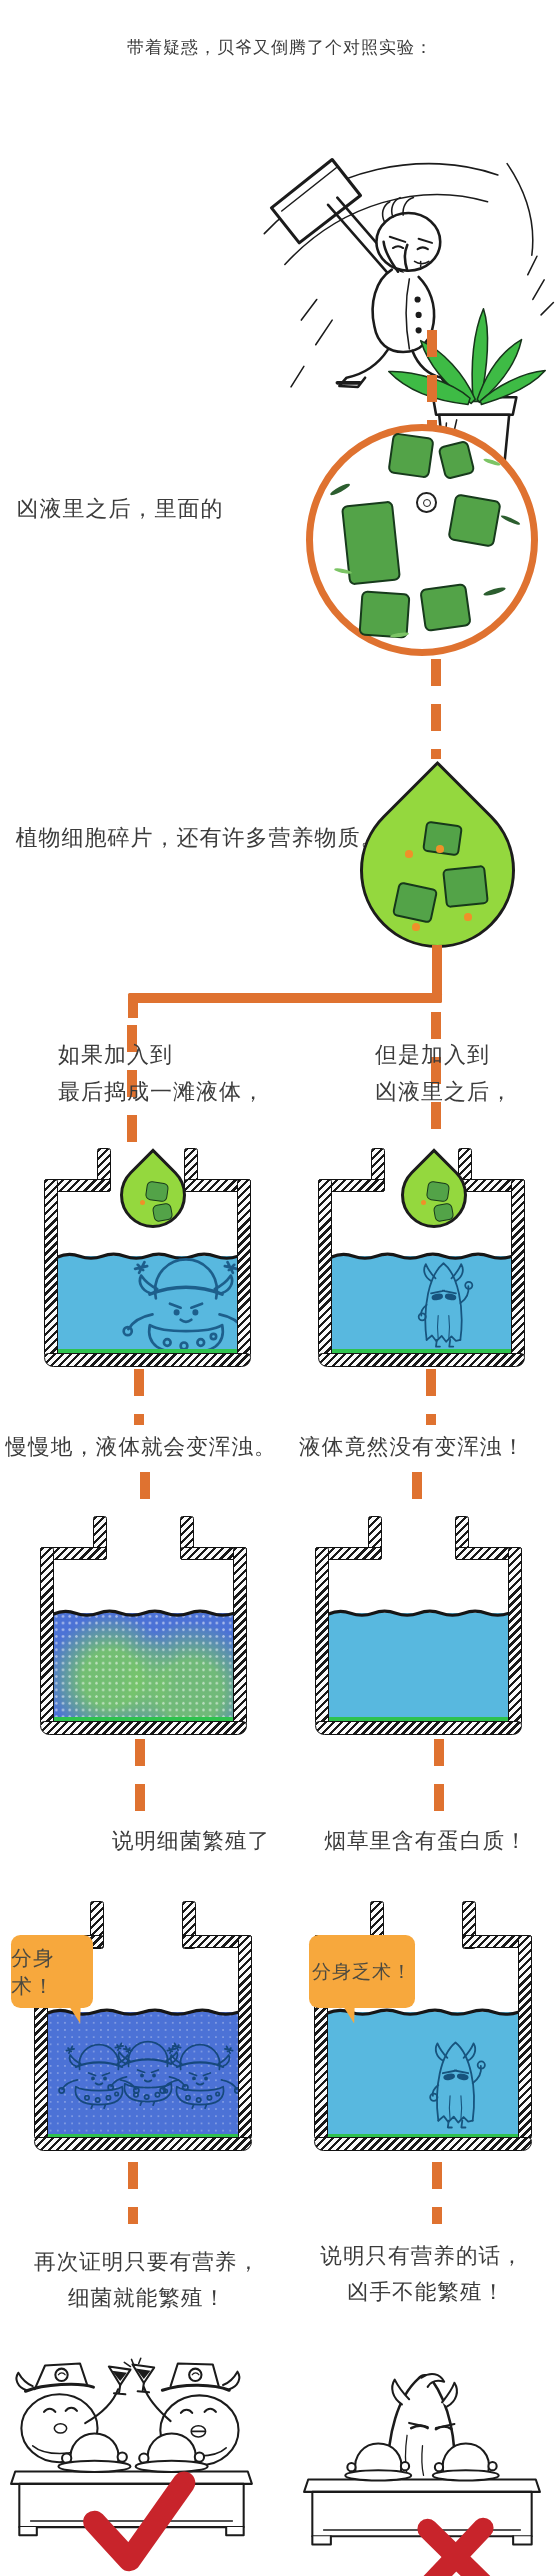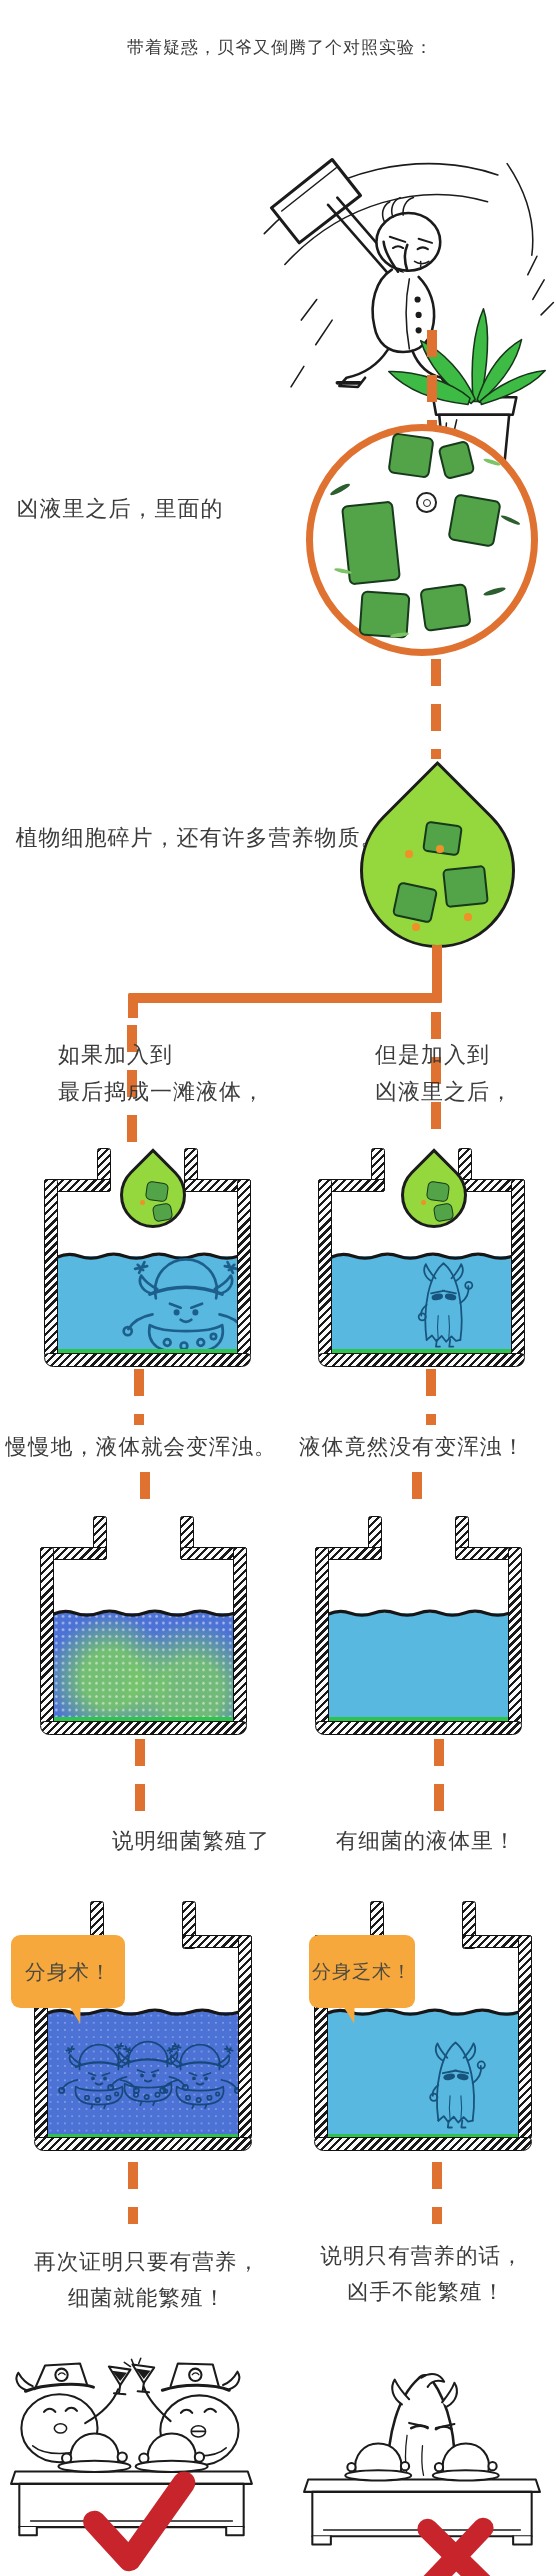--- a/index.html
+++ b/index.html
@@ -319,21 +319,21 @@
       <div class="bk bk-rim-r"></div>
     <div class="bk bk-wall-l"></div>
       <div class="bk bk-wall-r"></div>
     <div class="bk bk-bottom"></div>
   </div>
 
   <div class="vdash" style="left:135px; top:1739px; height:75px;"></div>
   <div class="vdash" style="left:434px; top:1739px; height:75px;"></div>
 
   <div class="t s42 cx" style="left:147px; top:1829px;margin-left:44px;">说明细菌繁殖了</div>
-  <div class="t s42 cx" style="left:426px; top:1829px;">有细菌的液体里！</div>
+  <div class="t s42 cx" style="left:426px; top:1829px;">烟草里含有蛋白质！</div>
 
   <div class="beaker lg" style="left:34px; top:1901px;">
     <div class="bk-water water-royal" style="left:13.4px; right:13.4px; top:111px;">
       <svg class="bk-wave" viewBox="0 0 372 24" preserveAspectRatio="none">
         <path d="M0 14 Q23 4 46 12 T93 12 T139 12 T186 12 T232 12 T278 12 T325 12 T372 12" fill="none" stroke="#161616" stroke-width="6" stroke-linecap="round"></path>
       </svg>
     </div>
     <svg class="abs" style="left:21.6px;  top:135px; color:#16487c;" width="86" height="73" viewBox="0 0 200 170">
         <use href="#sym-bacteria"></use>
       </svg>
@@ -345,21 +345,21 @@
       </svg>
     <div class="bk-sed"></div>
     <div class="bk bk-post-l"></div>
       <div class="bk bk-post-r"></div>
     <div class="bk bk-rim-l"></div>
       <div class="bk bk-rim-r"></div>
     <div class="bk bk-wall-l"></div>
       <div class="bk bk-wall-r"></div>
     <div class="bk bk-bottom"></div>
   </div>
-  <div class="bubble tail-r" style="left:11.3px; top:1935px; width:114px; height:73px;">
+  <div class="bubble tail-r" style="left:11.3px; top:1935px; width:82px; height:73px;">
     <span>分身术！</span>
   </div>
 
   <div class="beaker lg" style="left:314px; top:1901px;">
     <div class="bk-water water-cyan" style="left:13.4px; right:13.4px; top:111px;">
       <svg class="bk-wave" viewBox="0 0 372 24" preserveAspectRatio="none">
         <path d="M0 14 Q23 4 46 12 T93 12 T139 12 T186 12 T232 12 T278 12 T325 12 T372 12" fill="none" stroke="#161616" stroke-width="6" stroke-linecap="round"></path>
       </svg>
     </div>
     <svg class="abs" style="left:96px; top:127px; color:#17547e;" width="91" height="104" viewBox="0 0 200 230">

